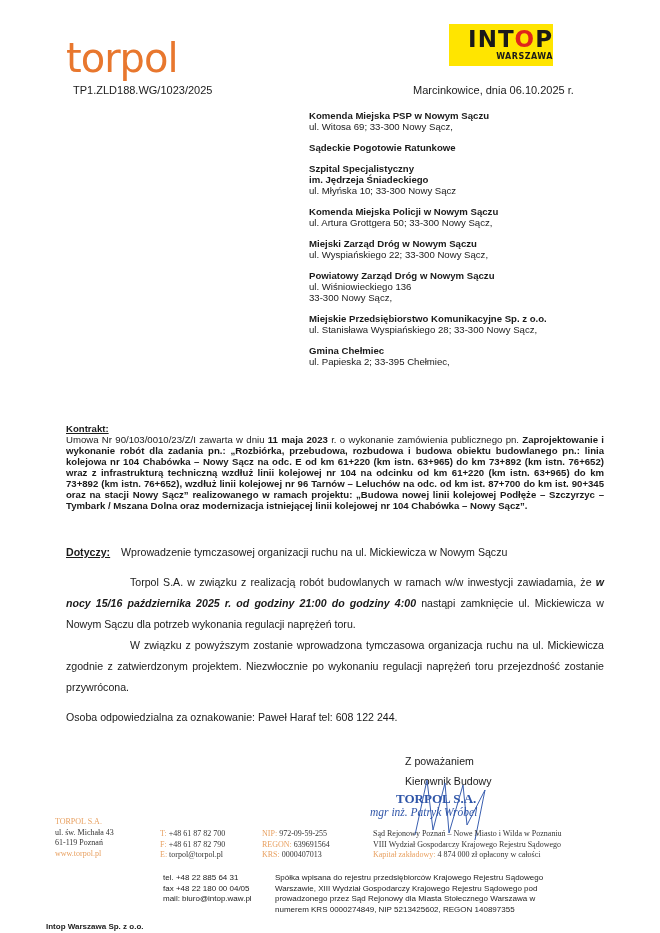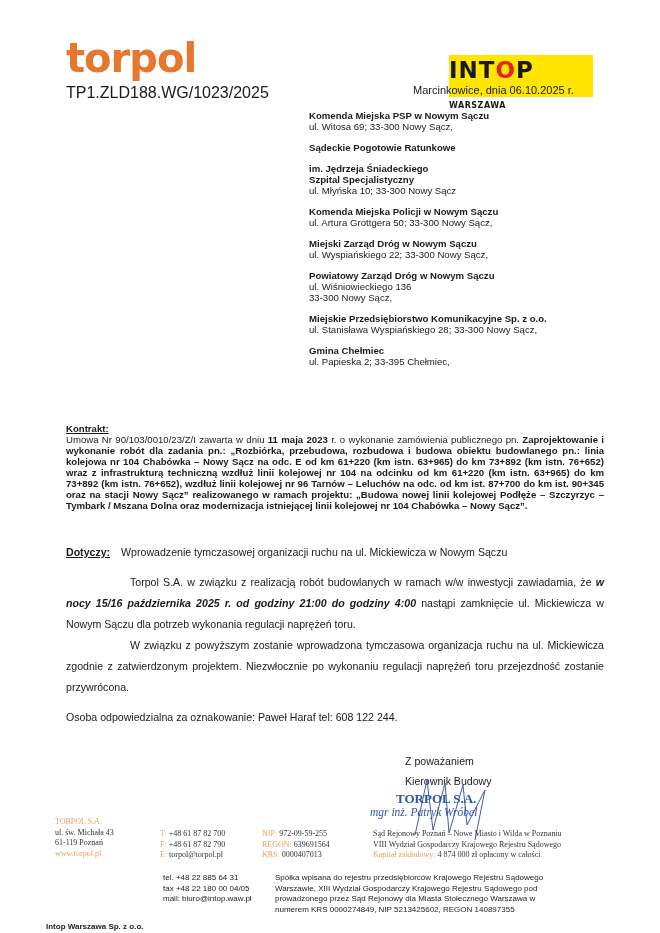--- a/index.html
+++ b/index.html
@@ -1,30 +1,30 @@
 <!DOCTYPE html>
 <html><head>
 <meta charset="utf-8">
 <style>
   html, body { margin: 0; padding: 0; background: #ffffff; }
   body { width: 660px; height: 933px; position: relative; overflow: hidden;
          font-family: "Liberation Sans", sans-serif; color: #1a1a1a; }
   .abs { position: absolute; }
 
   
-  .torpol-logo { left: 66px; top: 36px; font-family: "DejaVu Sans", sans-serif; font-weight: bold;
+  .torpol-logo { left: 66px; top: 36px; font-family: "DejaVu Sans", sans-serif; font-weight: normal;
                  font-size: 40px; color: #e8772e; letter-spacing: -1px; line-height: 44px; }
-  .ref { left: 66px; top: 84px; font-size: 16px; }
-  .intop-logo { left: 449px; top: 55px; width: 144px; height: 42px; background: #ffe500;
-                text-align: left; }
+  .ref { left: 73px; top: 84px; font-size: 11px; }
+  .intop-logo { left: 449px; top: 24px; width: 104px; height: 42px; background: #ffe500;
+                text-align: right; }
   .intop-main { font-family: "DejaVu Sans", sans-serif; font-weight: bold; font-size: 23px;
                 color: #1a1a1a; letter-spacing: 1px; line-height: 26px; margin-top: 2px; }
   .intop-main .o { color: #e0251b; }
   .intop-sub { font-family: "DejaVu Sans", sans-serif; font-weight: bold; font-size: 8px;
-               color: #1a1a1a; letter-spacing: 0.5px; line-height: 10px; margin-top: 18px; }
+               color: #1a1a1a; letter-spacing: 0.5px; line-height: 10px; }
   .place-date { left: 413px; top: 84px; font-size: 11px; }
 
   
   .recipients { left: 309px; top: 110px; width: 300px; font-size: 9.6px; line-height: 11px; }
   .recipient { margin-bottom: 10px; }
   .recipient .name { font-weight: bold; }
 
   
   .contract { left: 66px; top: 423px; width: 538px; font-size: 9.6px; line-height: 11px;
               text-align: justify; }
@@ -78,22 +78,22 @@
 
 <div class="abs recipients">
   <div class="recipient">
     <div class="name">Komenda Miejska PSP w Nowym Sączu</div>
     <div>ul. Witosa 69; 33-300 Nowy Sącz,</div>
   </div>
   <div class="recipient">
     <div class="name">Sądeckie Pogotowie Ratunkowe</div>
   </div>
   <div class="recipient">
+    <div class="name">Szpital Specjalistyczny</div>
     <div class="name">im. Jędrzeja Śniadeckiego</div>
-    <div class="name">Szpital Specjalistyczny</div>
     <div>ul. Młyńska 10; 33-300 Nowy Sącz</div>
   </div>
   <div class="recipient">
     <div class="name">Komenda Miejska Policji w Nowym Sączu</div>
     <div>ul. Artura Grottgera 50; 33-300 Nowy Sącz,</div>
   </div>
   <div class="recipient">
     <div class="name">Miejski Zarząd Dróg w Nowym Sączu</div>
     <div>ul. Wyspiańskiego 22; 33-300 Nowy Sącz,</div>
   </div>

